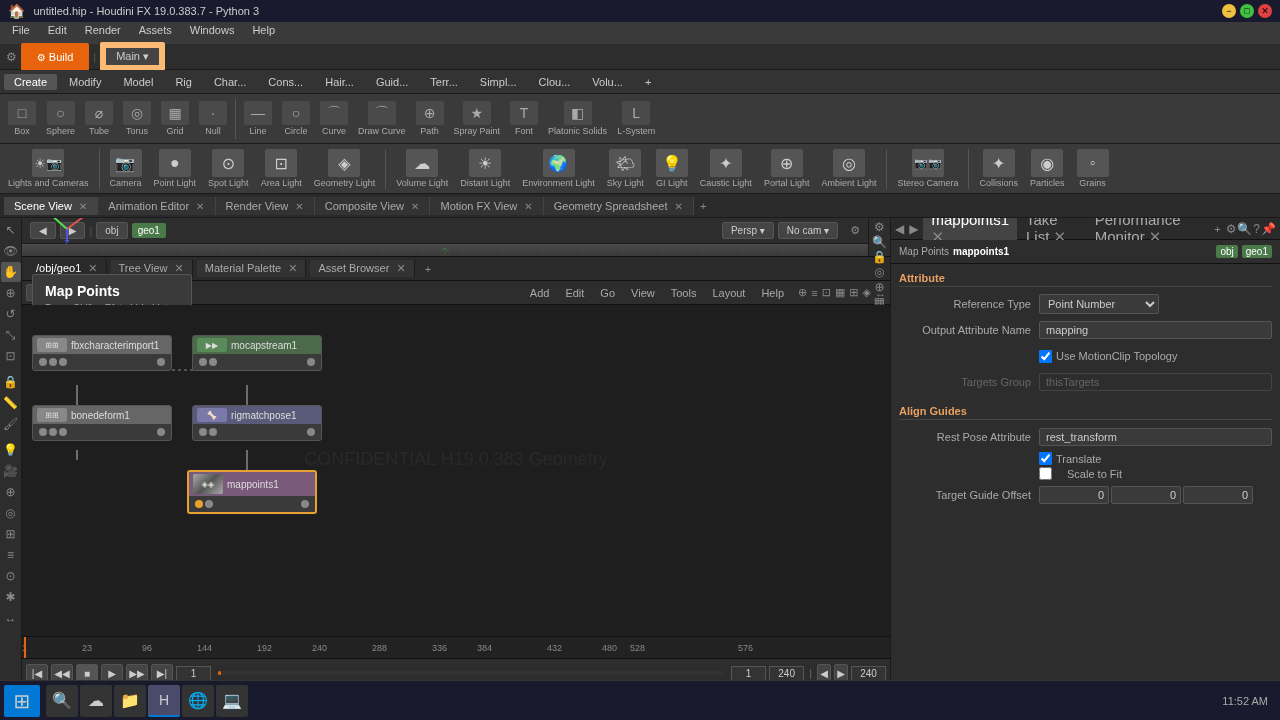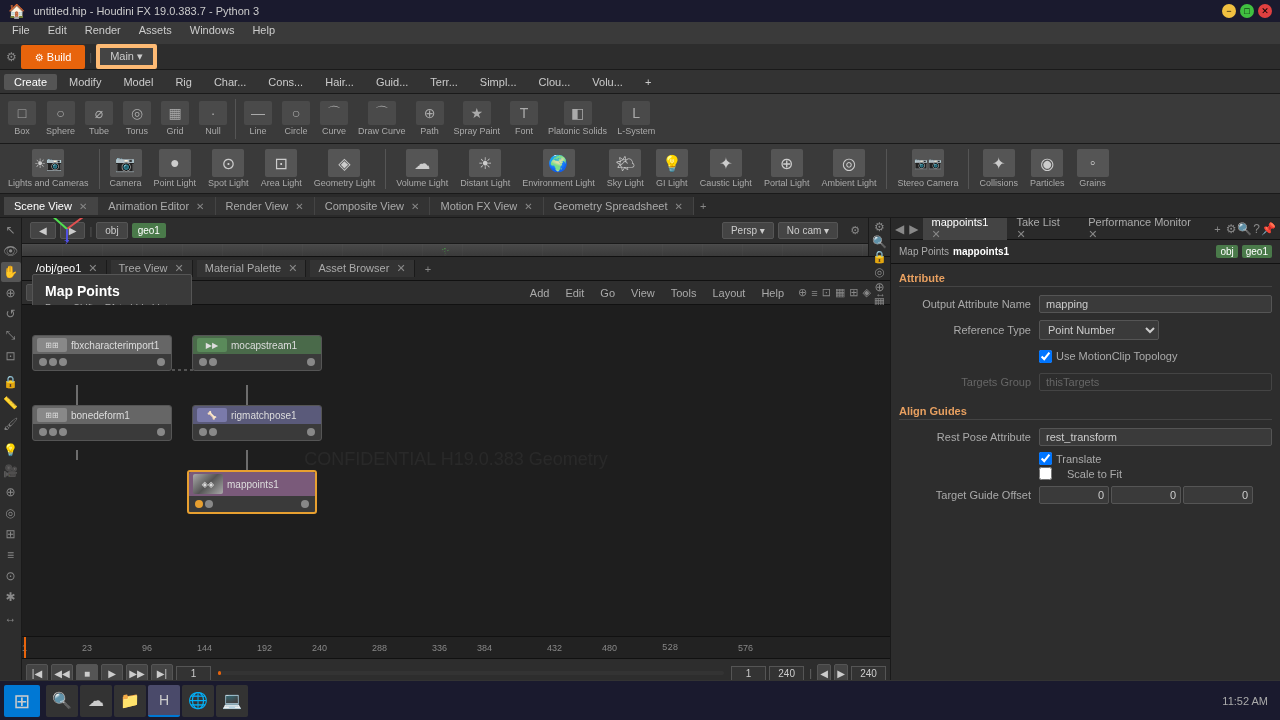--- a/index.html
+++ b/index.html
@@ -12,21 +12,21 @@
     .ctrl-min { background: #f0c040; }
     .ctrl-max { background: #40c040; }
     .ctrl-close { background: #e04040; }
 
     
     #menubar { background: #3a3a3a; height: 22px; display: flex; align-items: flex-start; padding: 0 4px; gap: 2px; }
     .menu-item { padding: 2px 8px; color: #ccc; cursor: pointer; font-size: 11px; }
 
     
     #modebar { background: #2d2d2d; height: 26px; display: flex; align-items: center; padding: 0 6px; gap: 4px; border-bottom: 1px solid #1a1a1a; }
-    .mode-btn { background: #444; border: 4px solid #fdba74; color: #ccc; padding: 2px 10px; font-size: 11px; cursor: pointer; border-radius: 2px; }
+    .mode-btn { background: #444; border: 6px solid #fdba74; color: #ccc; padding: 2px 10px; font-size: 11px; cursor: pointer; border-radius: 2px; }
     .mode-btn.active { background: #e8640c; color: #fff; border-color: #e8640c; }
 
     
     #toolbar-tabs { background: #333; height: 24px; display: flex; align-items: center; padding: 0 4px; gap: 2px; border-bottom: 1px solid #1a1a1a; }
     .toolbar-tab { padding: 2px 10px; color: #ccc; font-size: 11px; cursor: pointer; border-radius: 2px; }
     .toolbar-tab.active { background: #555; color: #fff; }
 
     
     #top-toolbar { background: #3a3a3a; height: 50px; display: flex; align-items: center; padding: 0 4px; gap: 2px; border-bottom: 1px solid #1a1a1a; }
     .tool-group { display: flex; flex-direction: column; align-items: center; gap: 1px; padding: 2px 4px; cursor: pointer; border-radius: 2px; }
@@ -67,21 +67,21 @@
     .map-dot { width: 16px; height: 16px; border-radius: 50%; }
     .dot-green { background: #4a9e4a; }
     .dot-red { background: #9e4a4a; }
     .dot-blue { background: #4a4a9e; }
 
     
     #right-panel { width: 390px; background: #2d2d2d; display: flex; flex-direction: column; border-left: 1px solid #1a1a1a; }
 
     
     #right-top-tabs { background: #2a2a2a; height: 24px; display: flex; align-items: center; padding: 0 4px; gap: 2px; border-bottom: 1px solid #1a1a1a; }
-    .right-tab { padding: 2px 8px; color: #aaa; font-size: 11px; cursor: pointer; border-radius: 2px; }
+    .right-tab { padding: 2px 8px; color: #aaa; font-size: 15px; cursor: pointer; border-radius: 2px; }
     .right-tab.active { background: #444; color: #fff; }
 
     
     #right-nav { background: #2d2d2d; height: 26px; display: flex; align-items: center; padding: 0 8px; gap: 4px; border-bottom: 1px solid #1a1a1a; }
 
     
     #properties { flex: 1; overflow-y: auto; padding: 8px; }
     .prop-section { margin-bottom: 12px; }
     .prop-section-title { color: #e8a060; font-size: 11px; font-weight: bold; margin-bottom: 6px; padding-bottom: 2px; border-bottom: 1px solid #444; }
     .prop-row { display: flex; align-items: center; margin-bottom: 4px; min-height: 22px; }
@@ -662,21 +662,21 @@
             <span style="position:absolute;left:60px;">23</span>
             <span style="position:absolute;left:120px;">96</span>
             <span style="position:absolute;left:175px;">144</span>
             <span style="position:absolute;left:235px;">192</span>
             <span style="position:absolute;left:290px;">240</span>
             <span style="position:absolute;left:350px;">288</span>
             <span style="position:absolute;left:410px;">336</span>
             <span style="position:absolute;left:455px;">384</span>
             <span style="position:absolute;left:525px;">432</span>
             <span style="position:absolute;left:580px;">480</span>
-            <span style="position:absolute;left:640px;font-family:Liberation Mono, monospace;">528</span>
+            <span style="position:absolute;left:608px;">528</span>
             <span style="position:absolute;left:716px;">576</span>
 
             <div style="position:absolute;left:2px;top:0;width:2px;height:22px;background:#e8640c;"></div>
           </div>
         </div>
         <div class="timeline-controls" style="background:#2d2d2d;height:28px;display:flex;align-items:center;padding:0 4px;gap:3px;">
           <button class="tl-btn">|◀</button>
           <button class="tl-btn">◀◀</button>
           <button class="tl-btn" style="background:#555;">■</button>
           <button class="tl-btn">▶</button>
@@ -718,32 +718,32 @@
         <span style="background:#4a7a4a;border-radius:2px;padding:1px 4px;font-size:10px;color:#fff;cursor:pointer;">obj</span>
         <span style="background:#4a7a4a;border-radius:2px;padding:1px 4px;font-size:10px;color:#fff;cursor:pointer;">geo1</span>
       </div>
 
       <div id="properties" style="flex:1;overflow-y:auto;padding:8px;">
 
         <div class="prop-section">
           <div class="prop-section-title">Attribute</div>
 
           <div class="prop-row">
-            <span class="prop-label">Output Attribute Name</span>
-            <div class="prop-value">
-              <input class="prop-input" value="mapping" style="">
-            </div>
-          </div>
-
-          <div class="prop-row">
             <span class="prop-label">Reference Type</span>
             <div class="prop-value">
               <select class="prop-select">
                 <option>Point Number</option>
               </select>
+            </div>
+          </div>
+
+          <div class="prop-row">
+            <span class="prop-label">Output Attribute Name</span>
+            <div class="prop-value">
+              <input class="prop-input" value="mapping" style="">
             </div>
           </div>
 
           <div class="prop-row">
             <span class="prop-label"></span>
             <div class="prop-value">
               <label style="display:flex;align-items:center;gap:4px;color:#aaa;font-size:11px;">
                 <input type="checkbox" checked="" style="">
                 <span>Use MotionClip Topology</span>
               </label>

